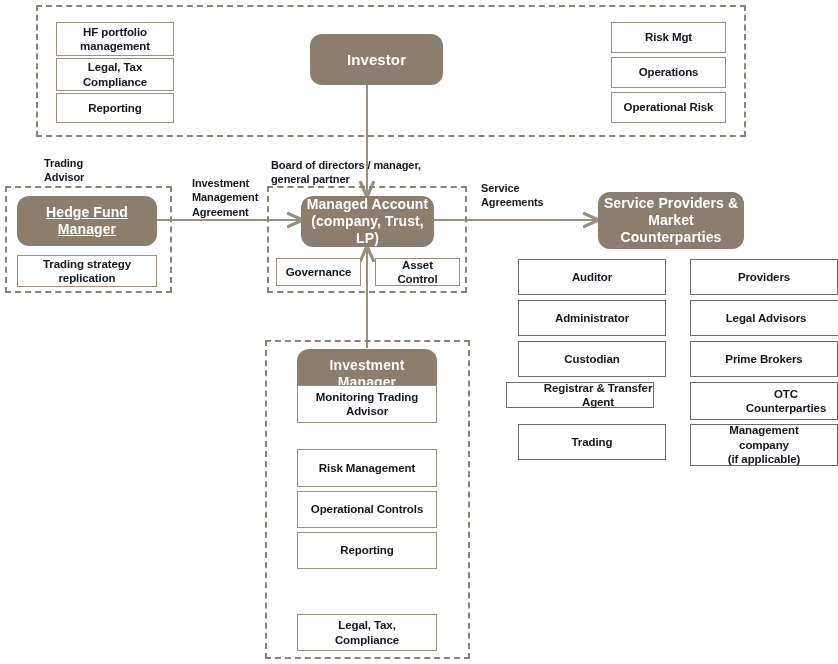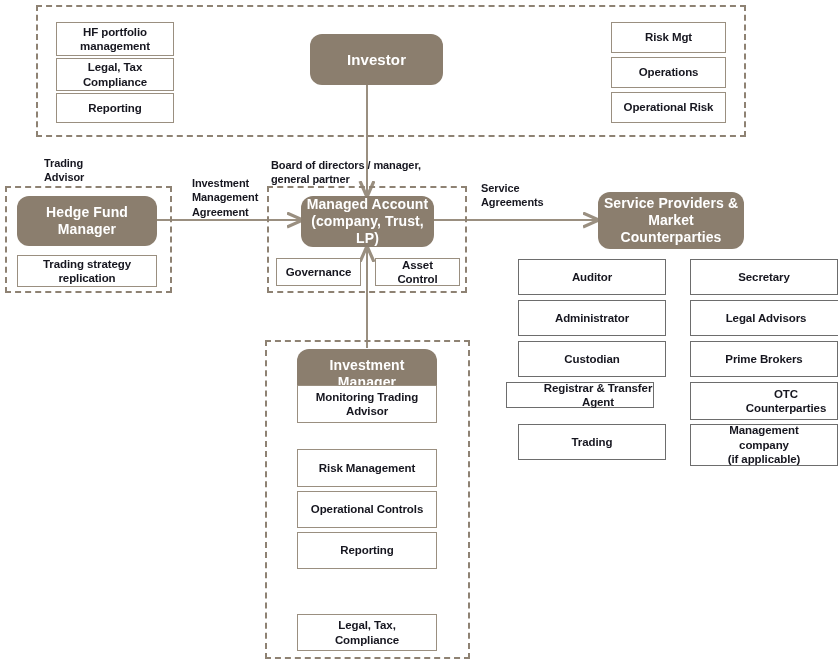--- a/index.html
+++ b/index.html
@@ -121,21 +121,21 @@
 
   <div class="abs wbox" style="left:611px; top:22px; width:115px; height:31px;">Risk Mgt</div>
   <div class="abs wbox" style="left:611px; top:57px; width:115px; height:31px;">Operations</div>
   <div class="abs wbox" style="left:611px; top:92px; width:115px; height:31px;">Operational Risk</div>
 
   <div class="abs elabel" style="left: 44px; top: 156px; width: 120px; text-align: left; white-space: pre-line;">Trading
 Advisor</div>
 
   <div class="abs group" style="left:5px; top:186px; width:167px; height:107px;"></div>
 
-  <div class="abs node small" style="left: 17px; top: 196px; width: 140px; height: 50px; white-space: pre-line;">Hedge Fund
+  <div class="abs node small" style="left: 17px; top: 196px; width: 140px; height: 50px; white-space: pre-line; text-decoration: underline;">Hedge Fund
 Manager</div>
 
   <div class="abs wbox" style="left: 17px; top: 255px; width: 140px; height: 32px; white-space: pre-line;">Trading strategy
 replication</div>
 
   <div class="abs elabel" style="left: 192px; top: 176px; width: 90px; text-align: left; white-space: pre-line;">Investment
 Management
 Agreement</div>
 
   <div class="abs elabel" style="left: 271px; top: 158px; width: 220px; text-align: left; white-space: pre-line;">Board of directors  /  manager,
@@ -157,21 +157,21 @@
 Market
 Counterparties</div>
 
   <div class="abs sbox" style="left:518px; top:259px; width:148px; height:36px;">Auditor</div>
   <div class="abs sbox" style="left:518px; top:300px; width:148px; height:36px;">Administrator</div>
   <div class="abs sbox" style="left:518px; top:341px; width:148px; height:36px;">Custodian</div>
   <div class="abs sbox" style="left: 506px; top: 382px; width: 148px; height: 26px; white-space: pre-line; padding-left: 36px;">Registrar &amp; Transfer
 Agent</div>
   <div class="abs sbox" style="left:518px; top:424px; width:148px; height:36px;">Trading</div>
 
-  <div class="abs sbox" style="left:690px; top:259px; width:148px; height:36px;">Secretary</div>
+  <div class="abs sbox" style="left:690px; top:259px; width:148px; height:36px;">Providers</div>
   <div class="abs sbox" style="left:690px; top:300px; width:152px; height:36px;">Legal Advisors</div>
   <div class="abs sbox" style="left:690px; top:341px; width:148px; height:36px;">Prime Brokers</div>
   <div class="abs sbox" style="left:690px; top:382px; width:148px; height:38px;padding-left:44px;">OTC Counterparties</div>
   <div class="abs sbox" style="left: 690px; top: 424px; width: 148px; height: 42px; white-space: pre-line;">Management
 company
 (if applicable)</div>
 
   <div class="abs group" style="left:265px; top:340px; width:205px; height:319px;"></div>
 
   <div class="abs node small" style="left: 297px; top: 349px; width: 140px; height: 50px; white-space: pre-line;">Investment

